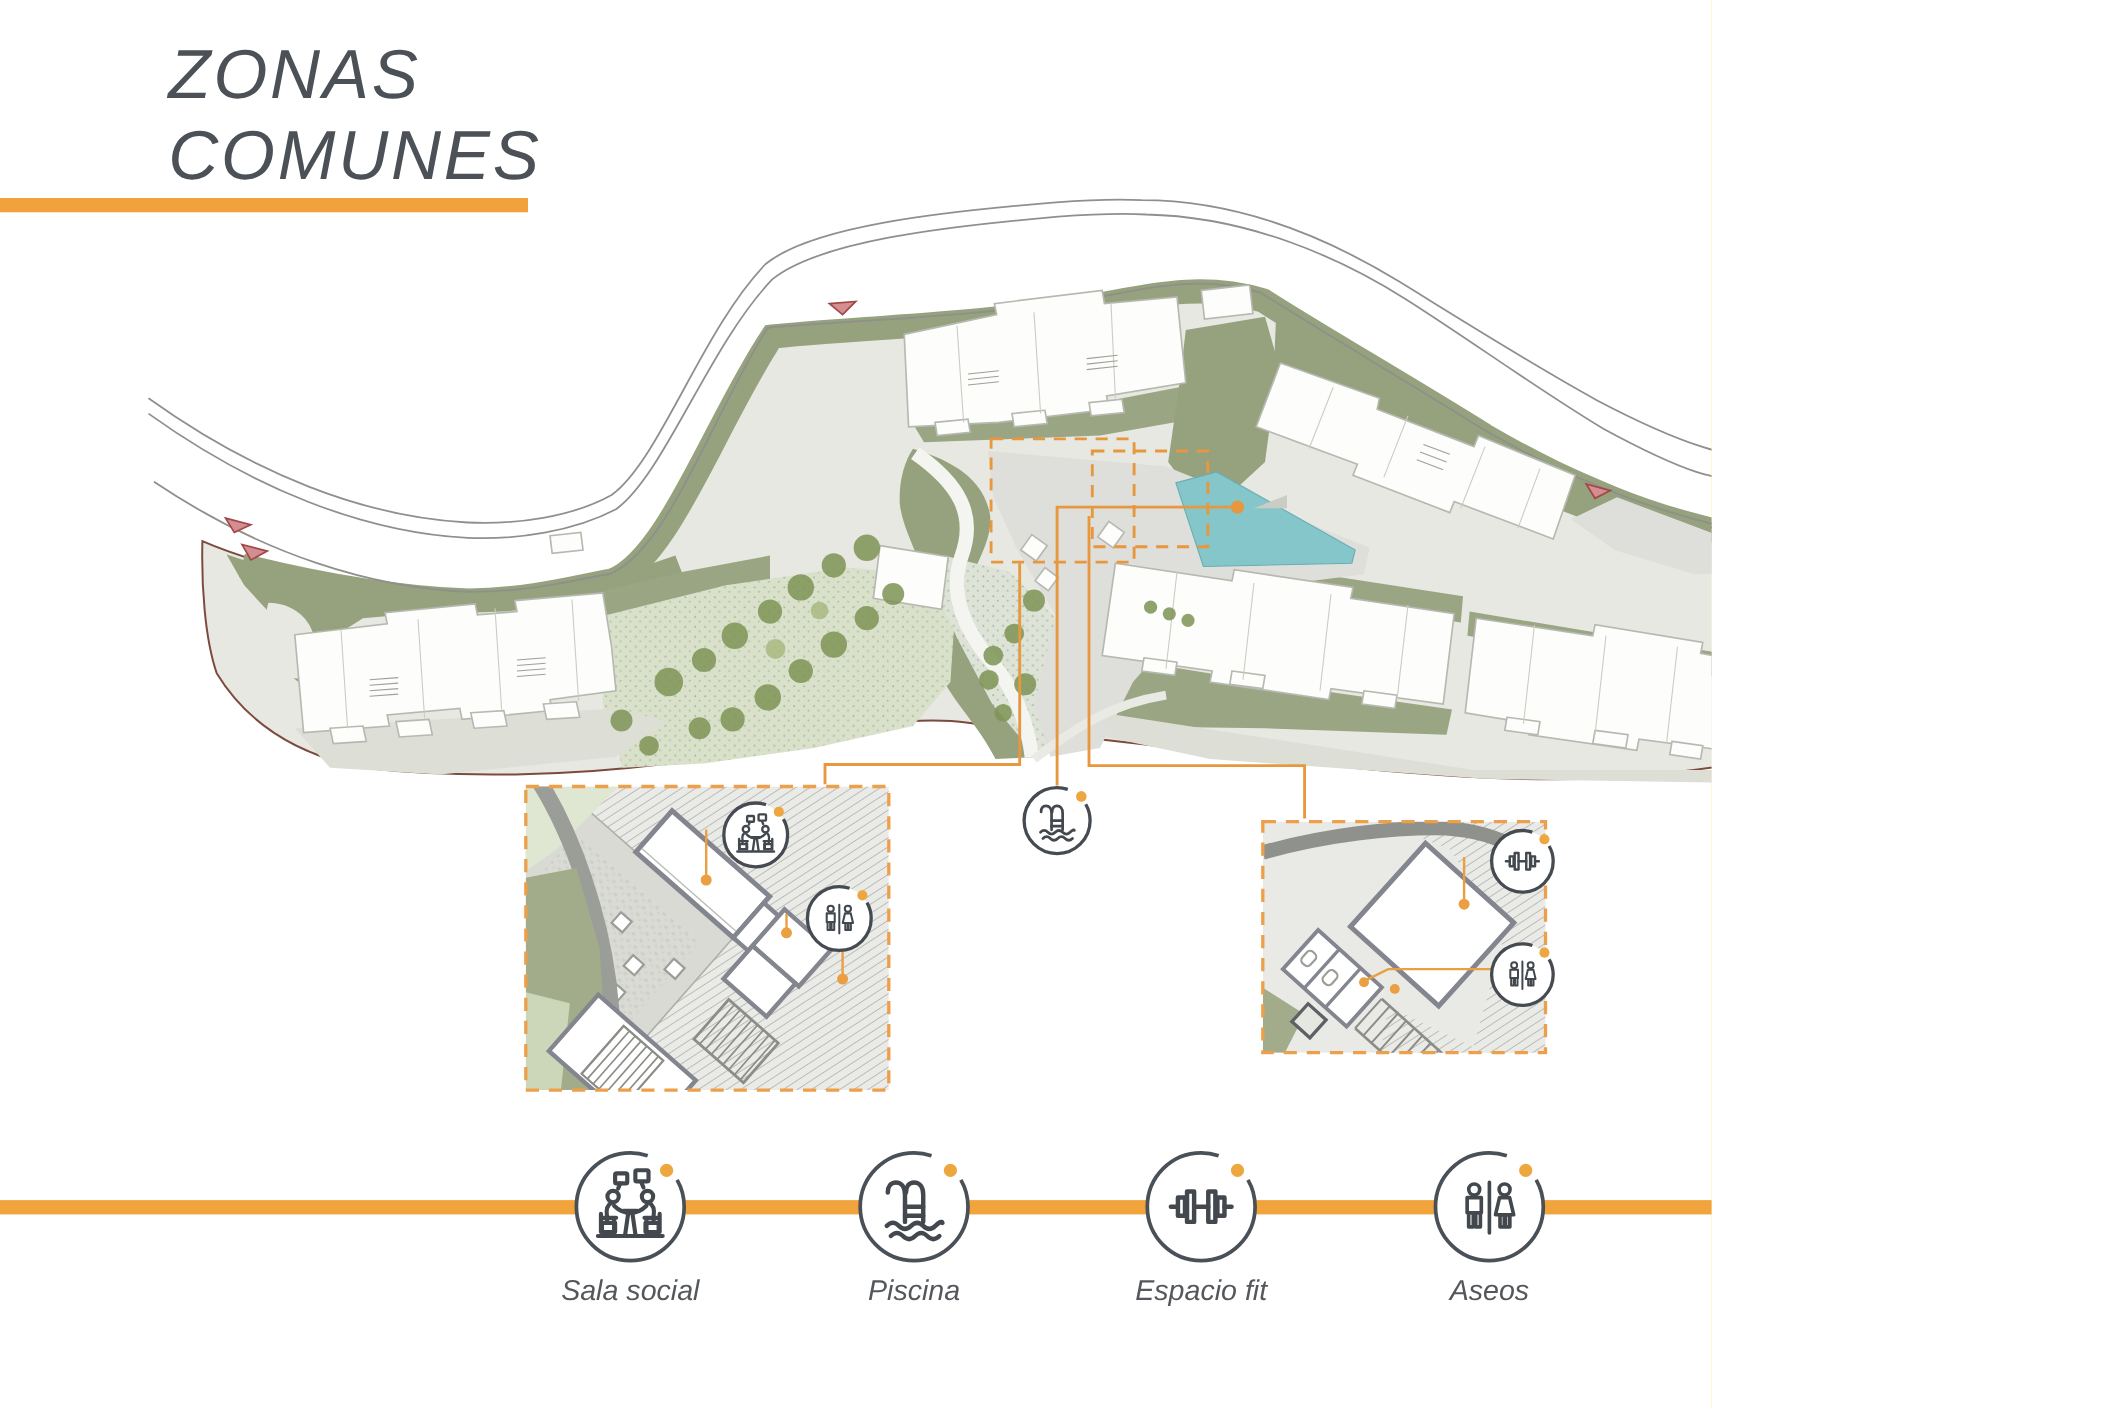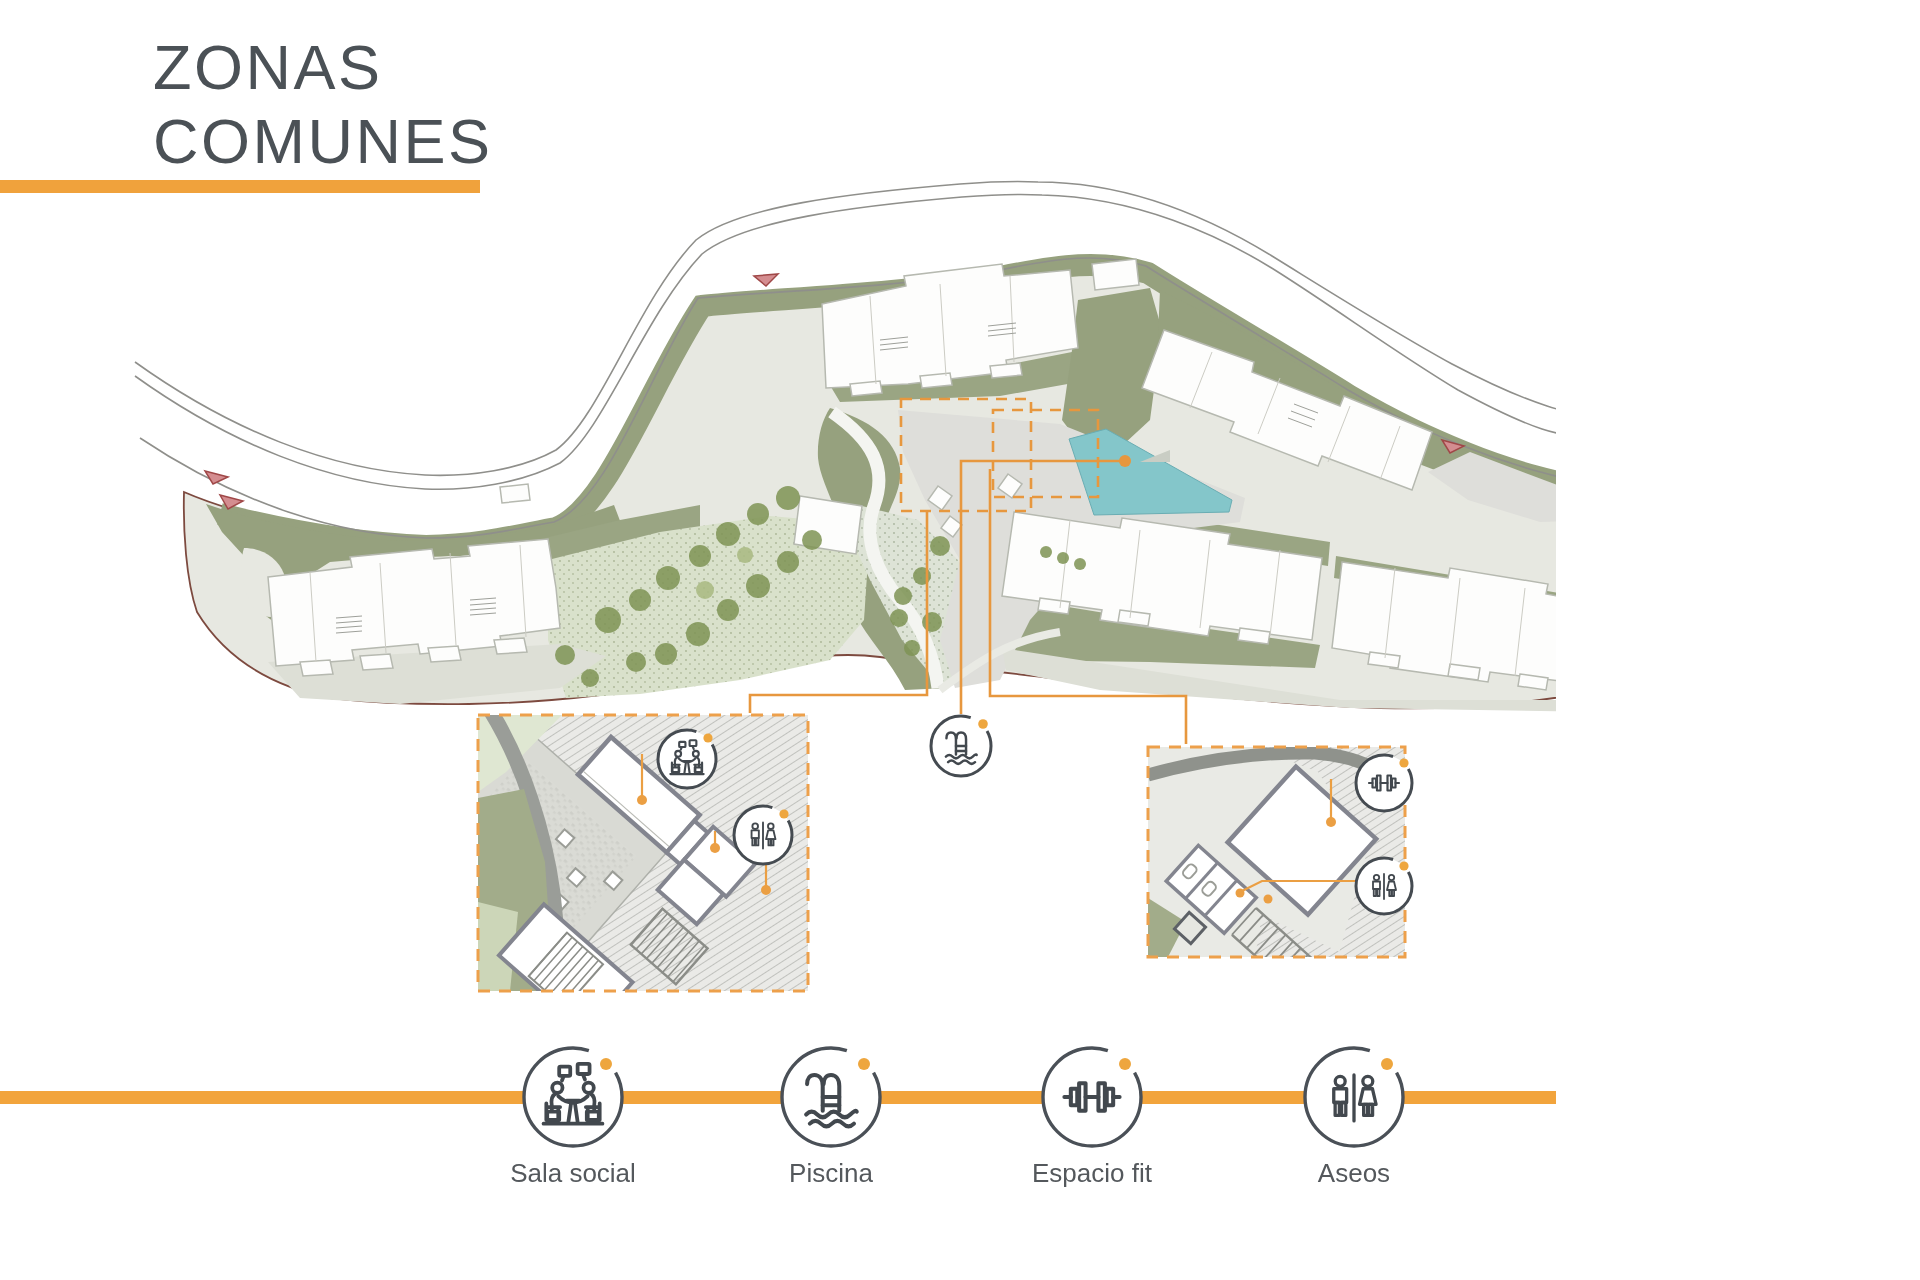--- a/index.html
+++ b/index.html
@@ -1,17 +1,17 @@
 <!DOCTYPE html>
 <html><head>
 <meta charset="utf-8">
 <style>
   html,body{margin:0;padding:0;background:#ffffff;}
   .page{position:relative;width:1556px;height:1280px;background:#fde047;overflow:hidden;
-        font-family:"Liberation Sans", sans-serif;}
+        font-family:"Liberation Sans", sans-serif;font-style:italic;}
 </style>
 </head>
 <body>
 <div class="page">
 <svg width="1920" height="1280" viewBox="0 0 1920 1280" xmlns="http://www.w3.org/2000/svg">
 <defs>
   <pattern id="hatch" width="7" height="7" patternUnits="userSpaceOnUse" patternTransform="rotate(-33)">
     <rect width="7" height="7" fill="#eaeae7"></rect>
     <line x1="0" y1="0" x2="7" y2="0" stroke="#aaaba7" stroke-width="1.3"></line>
   </pattern>

